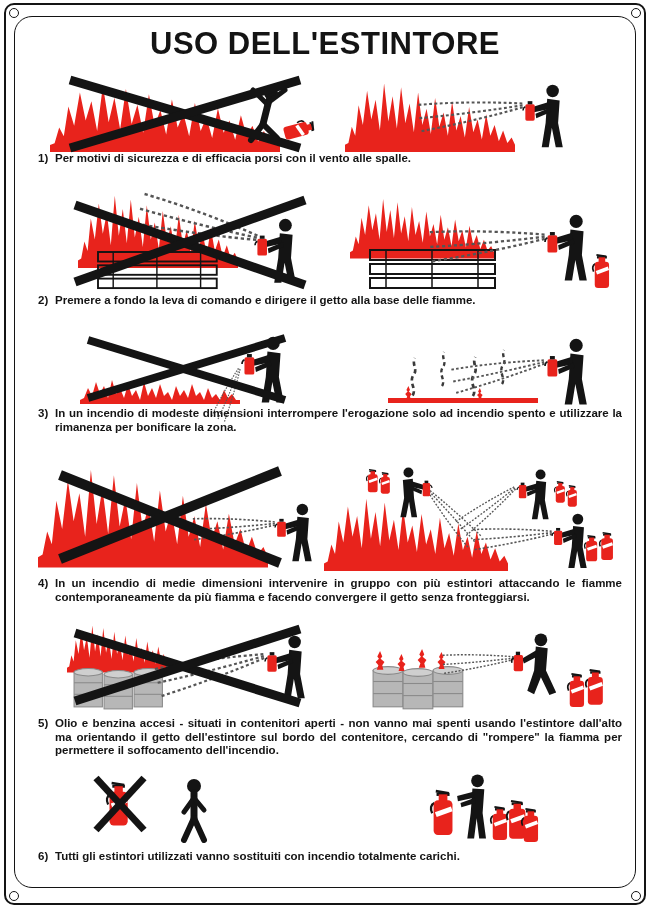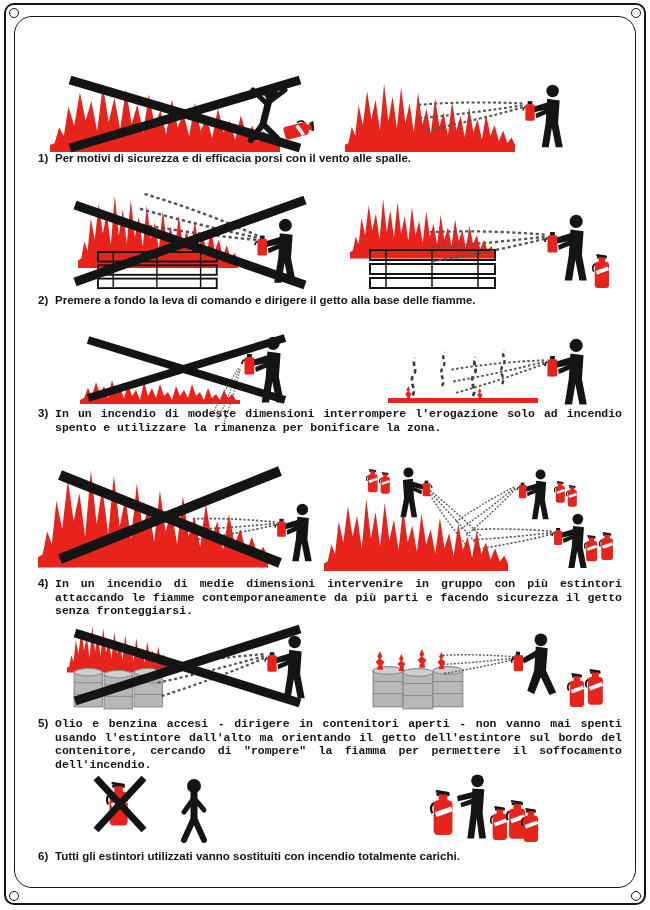--- a/index.html
+++ b/index.html
@@ -7,21 +7,21 @@
   .sign{position:absolute;inset:0;background:var(--panel,#fff);}
   .outer-border{position:absolute;left:4px;top:3px;right:4px;bottom:5px;border:2px solid var(--ink,#141414);border-radius:10px;}
   .inner-border{position:absolute;left:14px;top:16px;right:14px;bottom:22px;border:1.5px solid var(--ink,#141414);border-radius:18px;}
   .screw{position:absolute;width:8px;height:8px;border:1.5px solid var(--ink,#141414);border-radius:50%;background:#fff;}
   .screw.tl{left:9px;top:8px}.screw.tr{right:9px;top:8px}.screw.bl{left:9px;bottom:9px}.screw.br{right:9px;bottom:9px}
   .title{position:absolute;left:0;right:0;top:26px;text-align:center;font-size:31px;font-weight:700;letter-spacing:.5px;color:var(--ink,#141414);}
   .fig{position:absolute;overflow:visible;}
   .caption{position:absolute;left:38px;right:28px;display:flex;gap:3px;font-size:11.5px;font-weight:700;color:var(--ink,#141414);line-height:13.5px;}
   .caption .num{flex:0 0 14px;}
   .caption .txt{flex:1;}
-  .caption.just .txt{text-align:justify;font-family:Liberation Mono, monospace;}
+  .caption.just .txt{text-align:justify;}
   
   .fill-fire{fill:var(--fire,#e8231c);}
   .fill-ink{fill:var(--ink,#141414);}
   .fill-white{fill:#ffffff;}
   .fill-barrel{fill:var(--barrel,#b7b7b7);}
   .fill-barrel-top{fill:#cfcfcf;}
   .st-ink{stroke:var(--ink,#141414);fill:none;}
   .st-spray{stroke:var(--smoke,#555);fill:none;stroke-width:2.2;stroke-dasharray:3 2.6;}
   .st-smoke{stroke:#3a3a3a;fill:none;stroke-width:2.4;stroke-dasharray:4 3;}
   .st-barrel{stroke:#8a8a8a;stroke-width:1;}
@@ -31,20 +31,21 @@
 <body>
 
 <div class="sign">
   <div class="outer-border"></div>
   <div class="inner-border"></div>
   <div class="screw tl"></div>
   <div class="screw tr"></div>
   <div class="screw bl"></div>
   <div class="screw br"></div>
 
+  <div class="title">USO DELL'ESTINTORE</div>
 
   <svg width="0" height="0" style="position:absolute" aria-hidden="true">
     <defs>
       <g id="g-fire">
         <path class="fill-fire" d="M0,80 L0,72 L4,70 L8,52 L12,62 L16,28 L21,50 L26,12 L31,44 L36,22 L41,56 L46,4 L51,46 L56,18 L61,54 L66,8 L71,48 L76,26 L81,58 L86,14 L91,50 L96,32 L101,60 L106,20 L111,52 L116,36 L121,62 L126,24 L131,56 L136,40 L141,64 L146,30 L151,58 L156,44 L161,66 L166,38 L171,62 L176,50 L181,68 L186,56 L191,70 L196,64 L200,72 L200,80 Z"></path>
       </g>
       <g id="g-fire2">
         <path class="fill-fire" d="M0,28 L0,24 L4,22 L8,12 L12,20 L16,6 L20,18 L24,10 L28,22 L32,4 L36,18 L40,12 L44,22 L48,8 L52,20 L56,14 L60,24 L64,6 L68,20 L72,12 L76,22 L80,8 L84,20 L88,16 L92,24 L96,10 L100,20 L104,14 L108,22 L112,8 L116,20 L120,16 L124,24 L128,12 L132,22 L136,18 L140,24 L144,14 L148,22 L152,18 L156,24 L160,24 L160,28 Z"></path>
       </g>
       <g id="g-flame1">
@@ -213,21 +214,21 @@
     <use href="#g-person" transform="translate(195,14) scale(0.62)"></use>
     <use href="#g-ext" transform="translate(232,26) scale(0.7)"></use>
     <use href="#g-ext" transform="translate(244,30) scale(0.7)"></use>
     <use href="#g-spray" transform="translate(230,82) rotate(177) scale(0.72)"></use>
     <use href="#g-person" transform="translate(230,58) scale(0.68)"></use>
     <use href="#g-ext" transform="translate(262,80) scale(0.85)"></use>
     <use href="#g-ext" transform="translate(277,77) scale(0.9)"></use>
   </svg>
   <div class="caption just" style="top:577px">
     <span class="num">4)</span>
-    <span class="txt">In un incendio di medie dimensioni intervenire in gruppo con più estintori attaccando le fiamme contemporaneamente da più parti e facendo sicurezza il getto senza fronteggiarsi.</span>
+    <span class="txt">In un incendio di medie dimensioni intervenire in gruppo con più estintori attaccando le fiamme contemporaneamente da più fiamma e facendo convergere il getto senza fronteggiarsi.</span>
   </div>
 
   <svg class="fig" style="left:55px;top:615px" width="265" height="98" viewBox="0 0 265 98">
     <use href="#g-fire" transform="translate(12,8) scale(0.55,0.62)"></use>
     <use href="#g-barrel" transform="translate(18,52) scale(1.05)"></use>
     <use href="#g-barrel" transform="translate(48,54) scale(1.05)"></use>
     <use href="#g-barrel" transform="translate(78,52) scale(1.05)"></use>
     <use href="#g-spray" transform="translate(210,47) rotate(168)"></use>
     <use href="#g-person" transform="translate(210,20) scale(0.78)"></use>
     <g class="cross">
@@ -243,21 +244,21 @@
     <use href="#g-flame1" transform="translate(34,39) scale(0.5)"></use>
     <use href="#g-flame1" transform="translate(54,34) scale(0.55)"></use>
     <use href="#g-flame1" transform="translate(74,37) scale(0.5)"></use>
     <use href="#g-spray" transform="translate(152,47) rotate(177) scale(0.65)"></use>
     <use href="#g-person-lunge" transform="translate(150,18) scale(0.85)"></use>
     <use href="#g-ext" transform="translate(205,58) scale(1.1)"></use>
     <use href="#g-ext" transform="translate(223,54) scale(1.15)"></use>
   </svg>
   <div class="caption just" style="top:717px">
     <span class="num">5)</span>
-    <span class="txt">Olio e benzina accesi - dirigere in contenitori aperti - non vanno mai spenti usando l'estintore dall'alto ma orientando il getto dell'estintore sul bordo del contenitore, cercando di "rompere" la fiamma per permettere il soffocamento dell'incendio.</span>
+    <span class="txt">Olio e benzina accesi - situati in contenitori aperti - non vanno mai spenti usando l'estintore dall'alto ma orientando il getto dell'estintore sul bordo del contenitore, cercando di "rompere" la fiamma per permettere il soffocamento dell'incendio.</span>
   </div>
 
   <svg class="fig" style="left:78px;top:770px" width="160" height="75" viewBox="0 0 160 75">
     <use href="#g-ext" transform="translate(28,12) scale(1.4)"></use>
     <g class="cross">
       <line x1="18" y1="8" x2="66" y2="60" stroke-width="7"></line>
       <line x1="66" y1="8" x2="18" y2="60" stroke-width="7"></line>
     </g>
     <use href="#g-person-walk" transform="translate(98,8)"></use>
   </svg>

